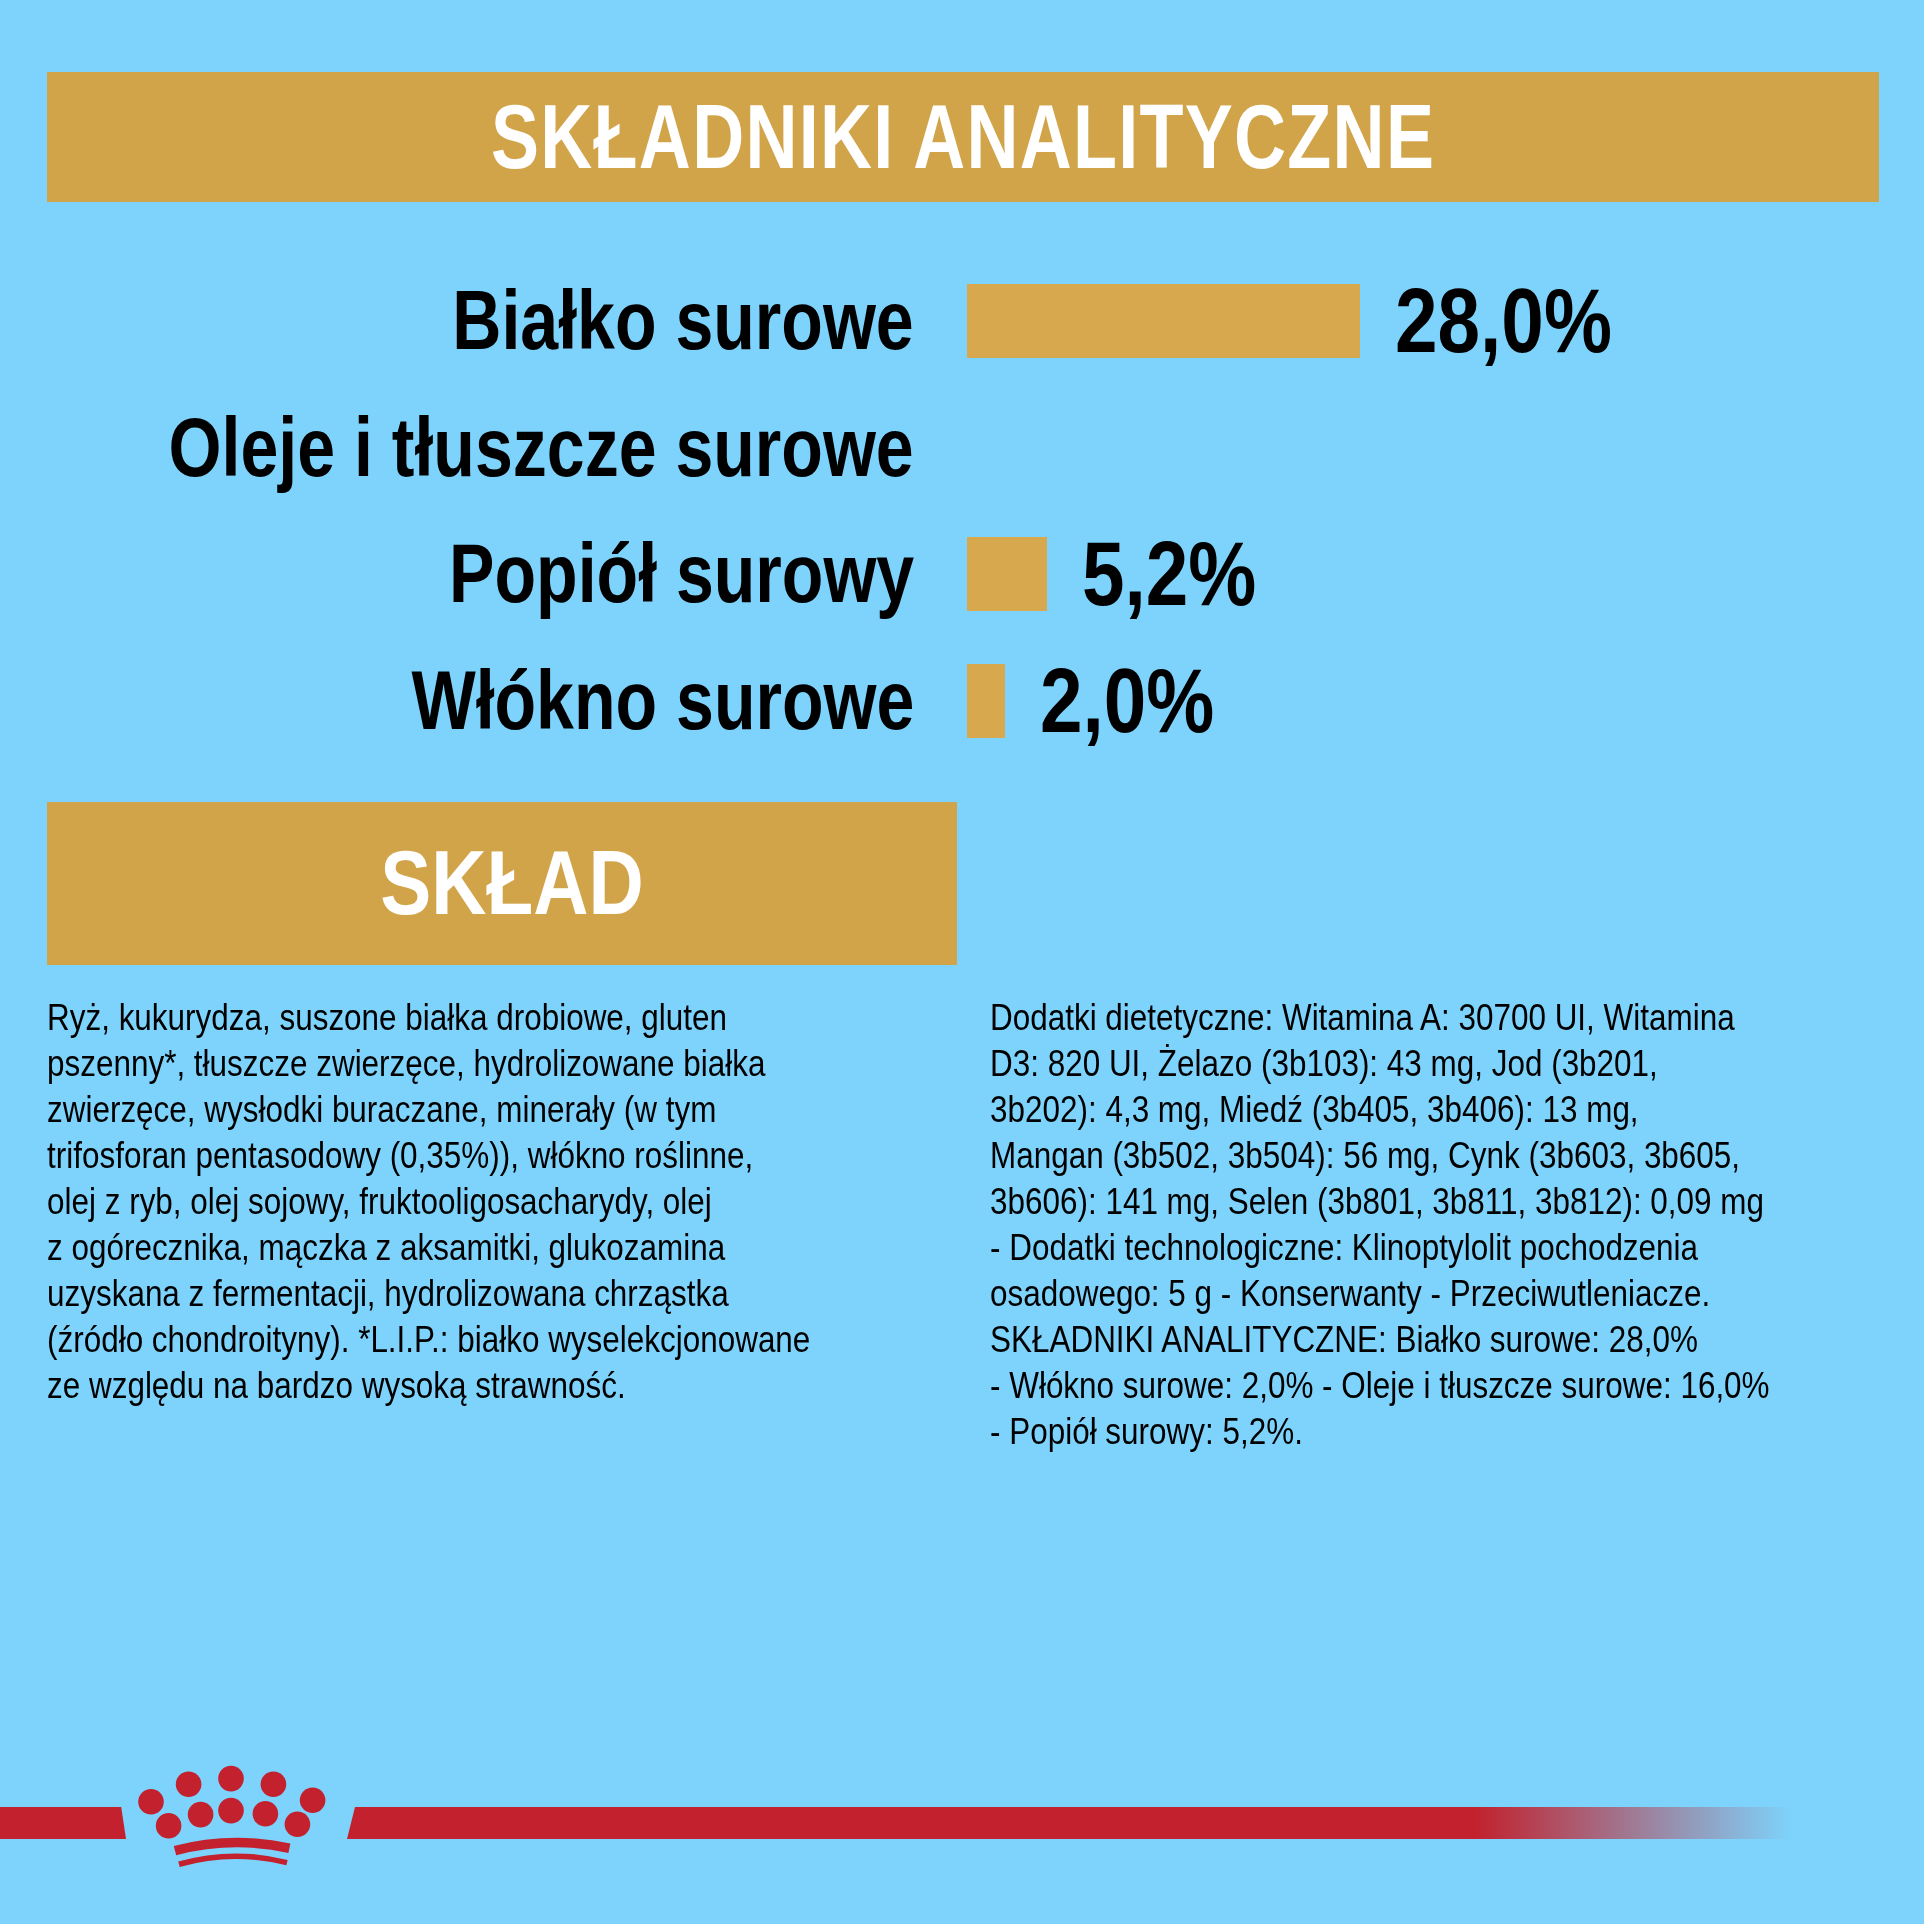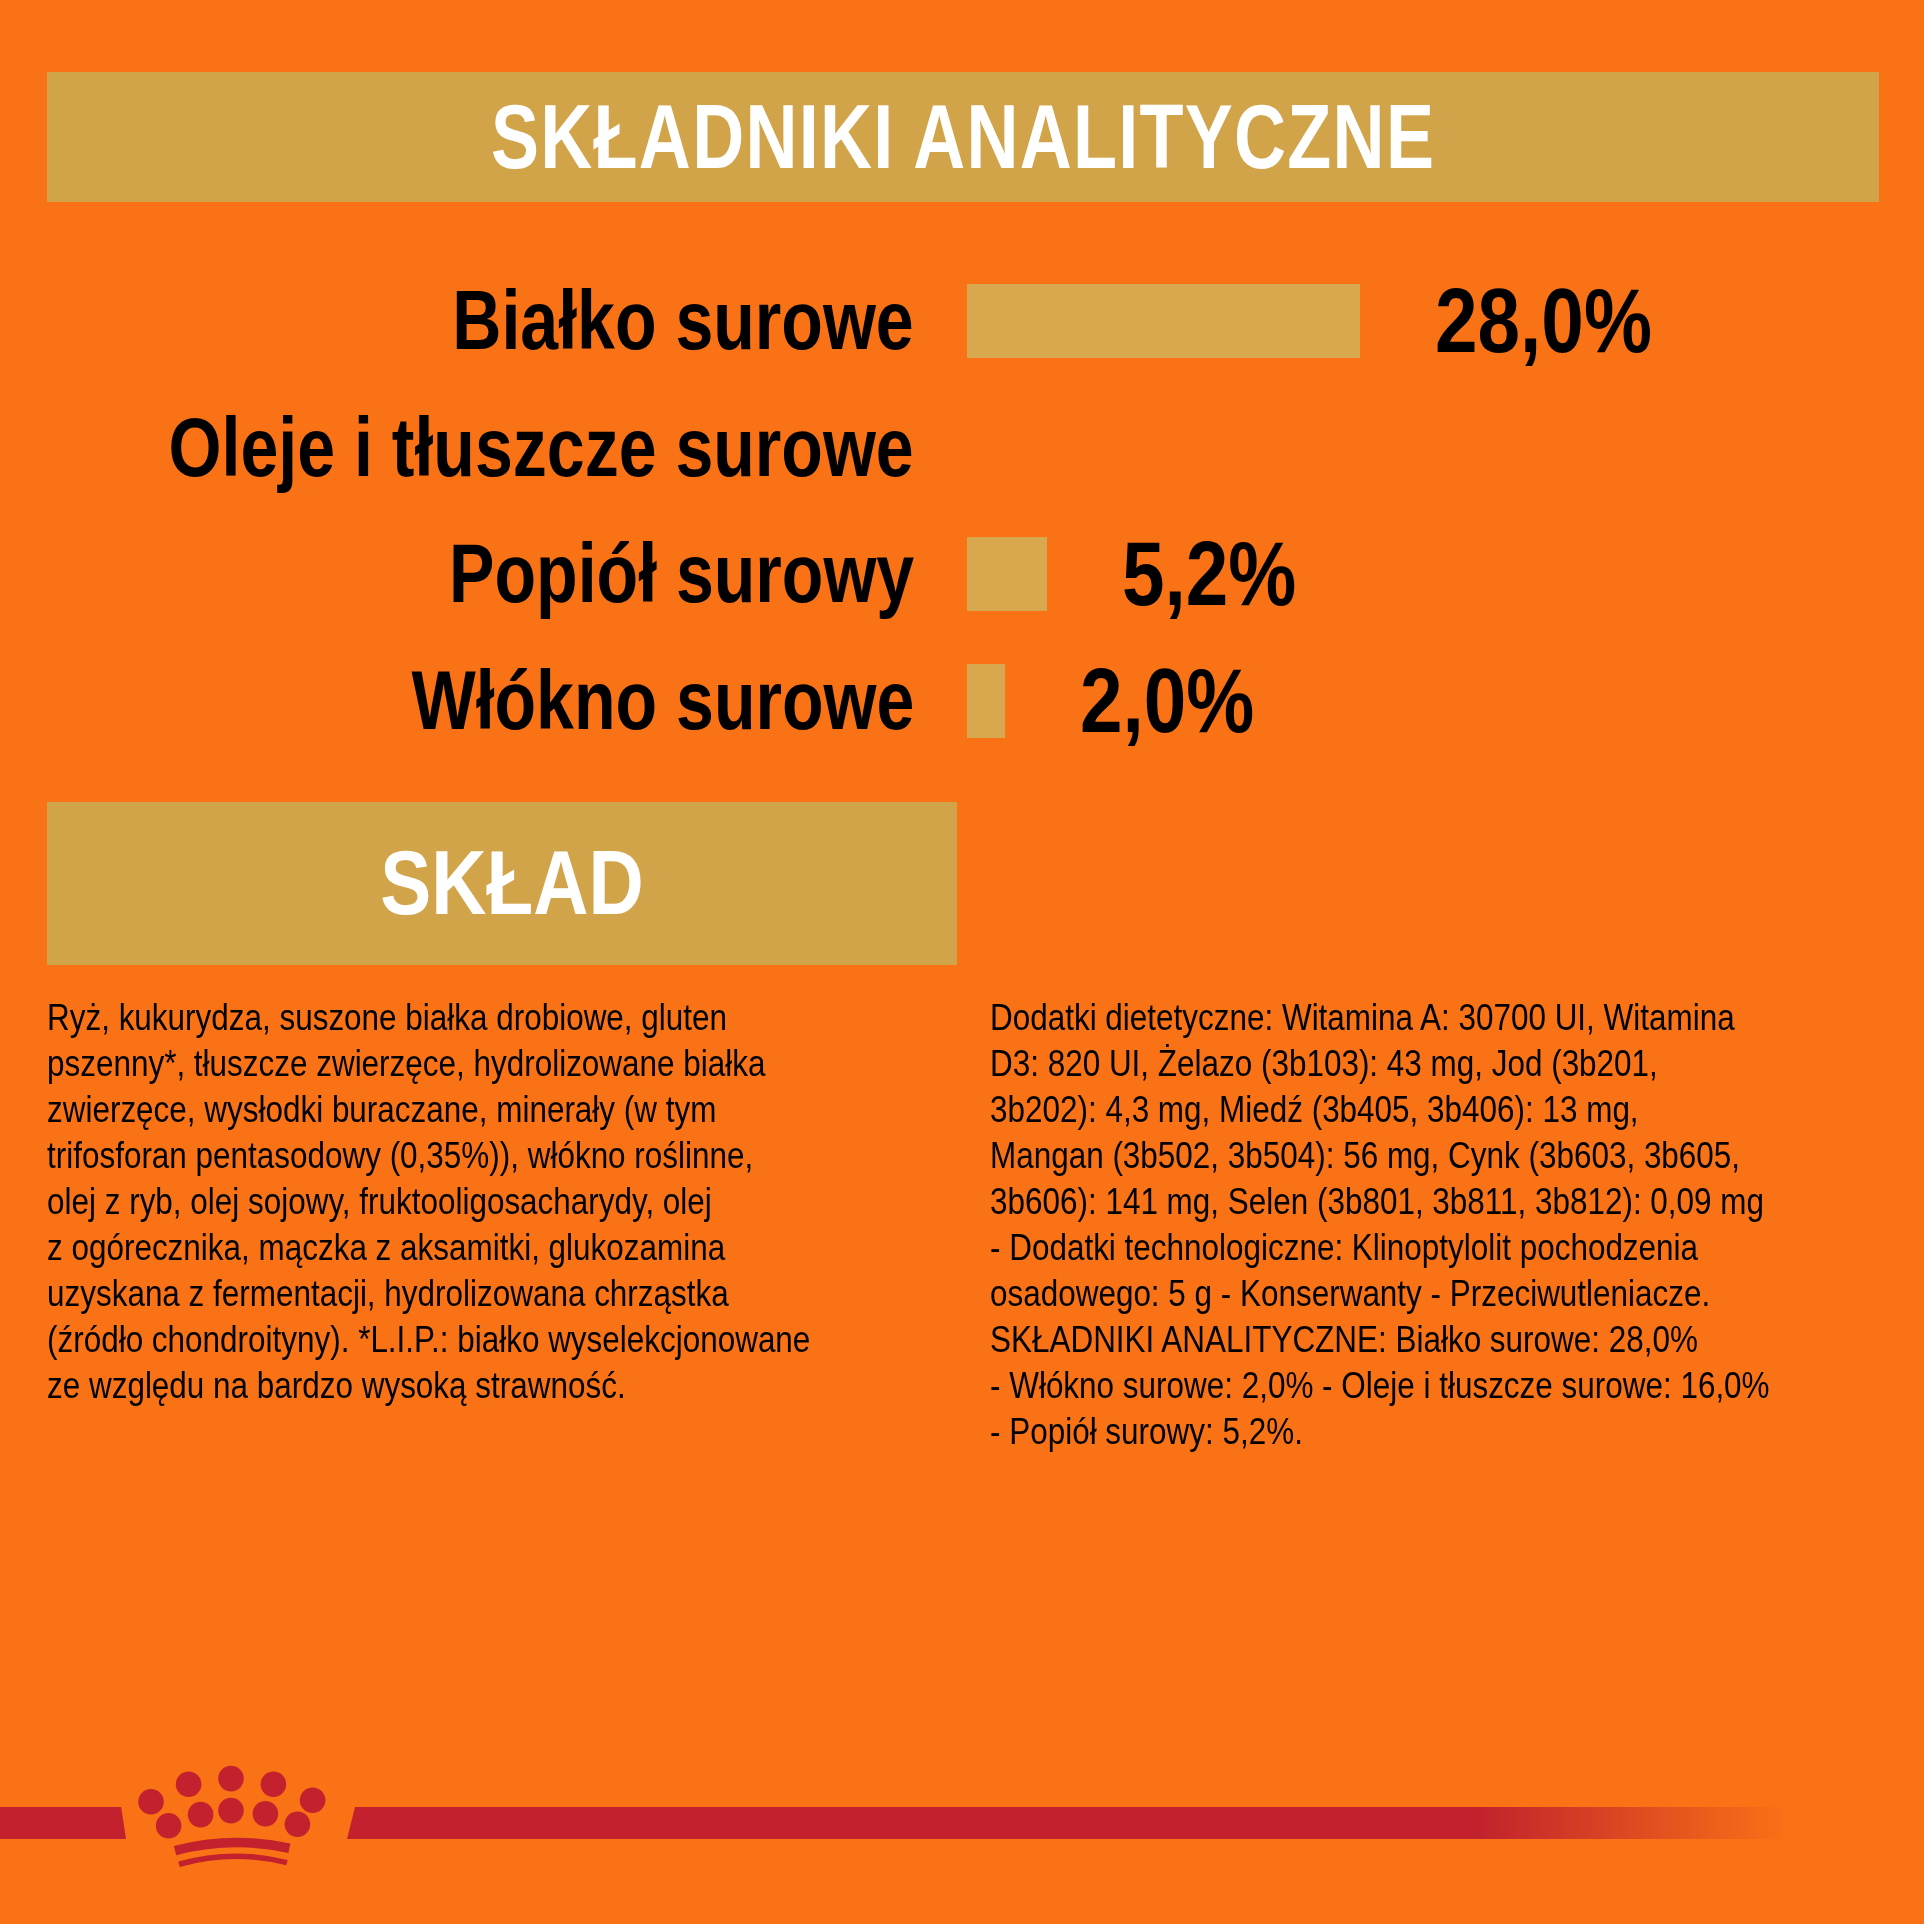--- a/index.html
+++ b/index.html
@@ -1,20 +1,20 @@
 <!DOCTYPE html>
 <html style="font-size:13px"><head>
 <meta charset="utf-8">
 <style>
   html, body { margin: 0; padding: 0; background: #ffffff; }
   #canvas {
     position: relative;
     width: 1925px;
     height: 1925px;
-    background: #f97316;
+    background: #7dd3fc;
     overflow: hidden;
     font-family: "Liberation Sans", sans-serif;
     color: #000;
   }
 
   
   .banner {
     position: absolute;
     left: 47px; top: 72px;
     width: 1832px; height: 130px;
@@ -30,21 +30,21 @@
   
   .crow { position: absolute; left: 0; width: 1925px; height: 74px; }
   .clabel {
     position: absolute; right: 1011px; top: 0;
     height: 74px; line-height: 74px;
     font-size: 83px; font-weight: 700; white-space: nowrap;
     transform: scaleX(0.82); transform-origin: 100% 50%;
   }
   .cbarzone {
     position: absolute; left: 967px; top: 0; height: 74px;
-    display: flex; align-items: center; gap: 75px;
+    display: flex; align-items: center; gap: 35px;
   }
   .cbar { height: 74px; background: #D8A84E; flex: 0 0 auto; }
   .cvalue {
     font-size: 90px; font-weight: 700; line-height: 74px;
     white-space: nowrap;
     transform: scaleX(0.85); transform-origin: 0 50%;
   }
 
   
   .secbox {

